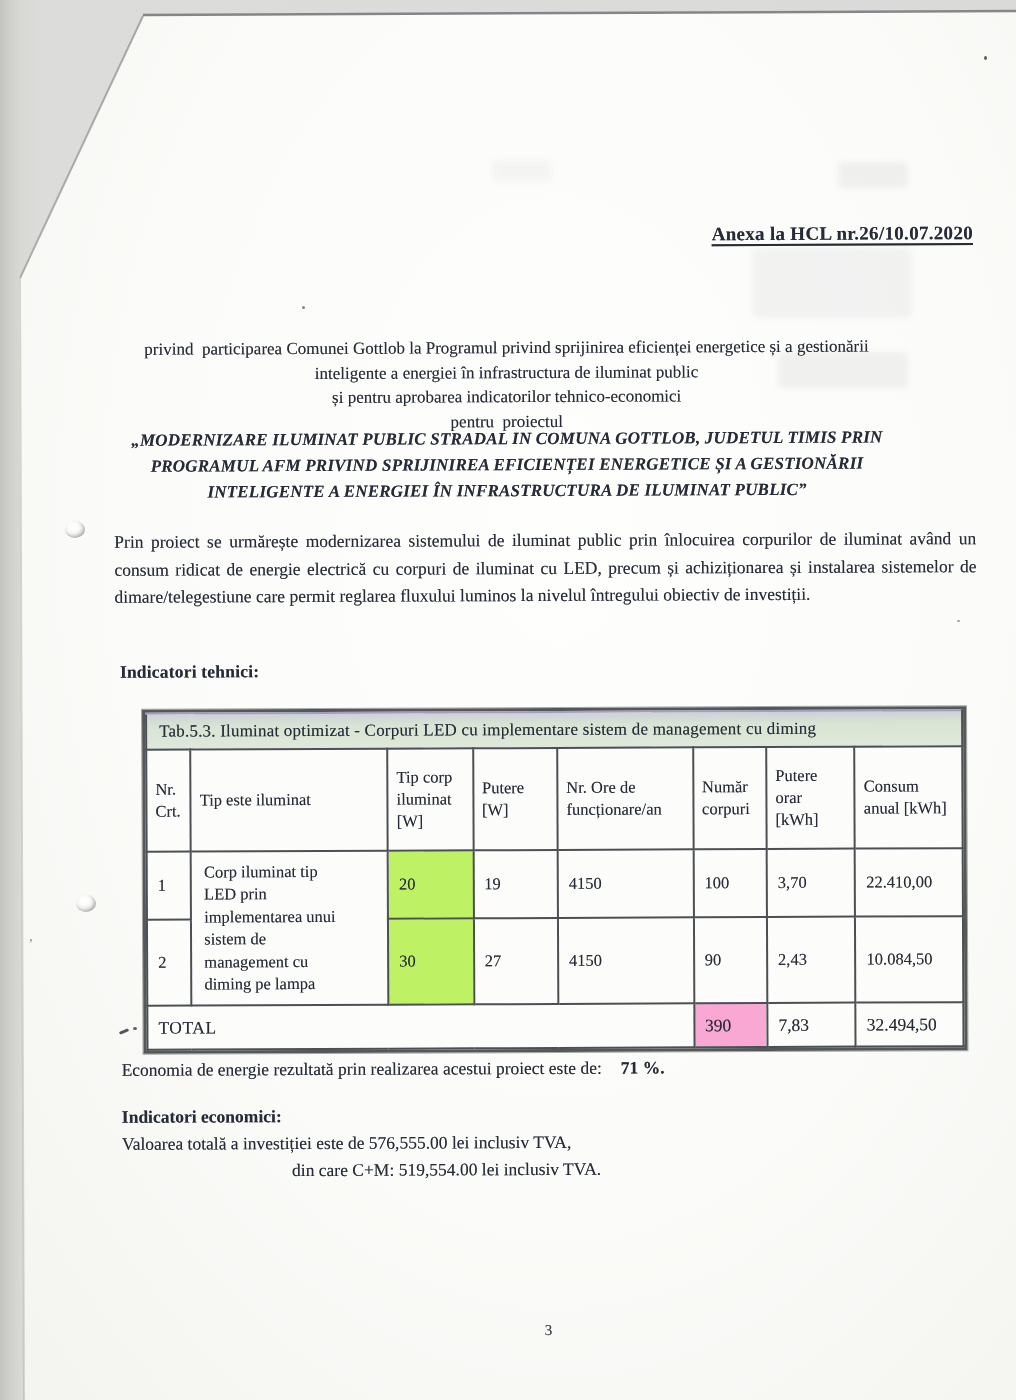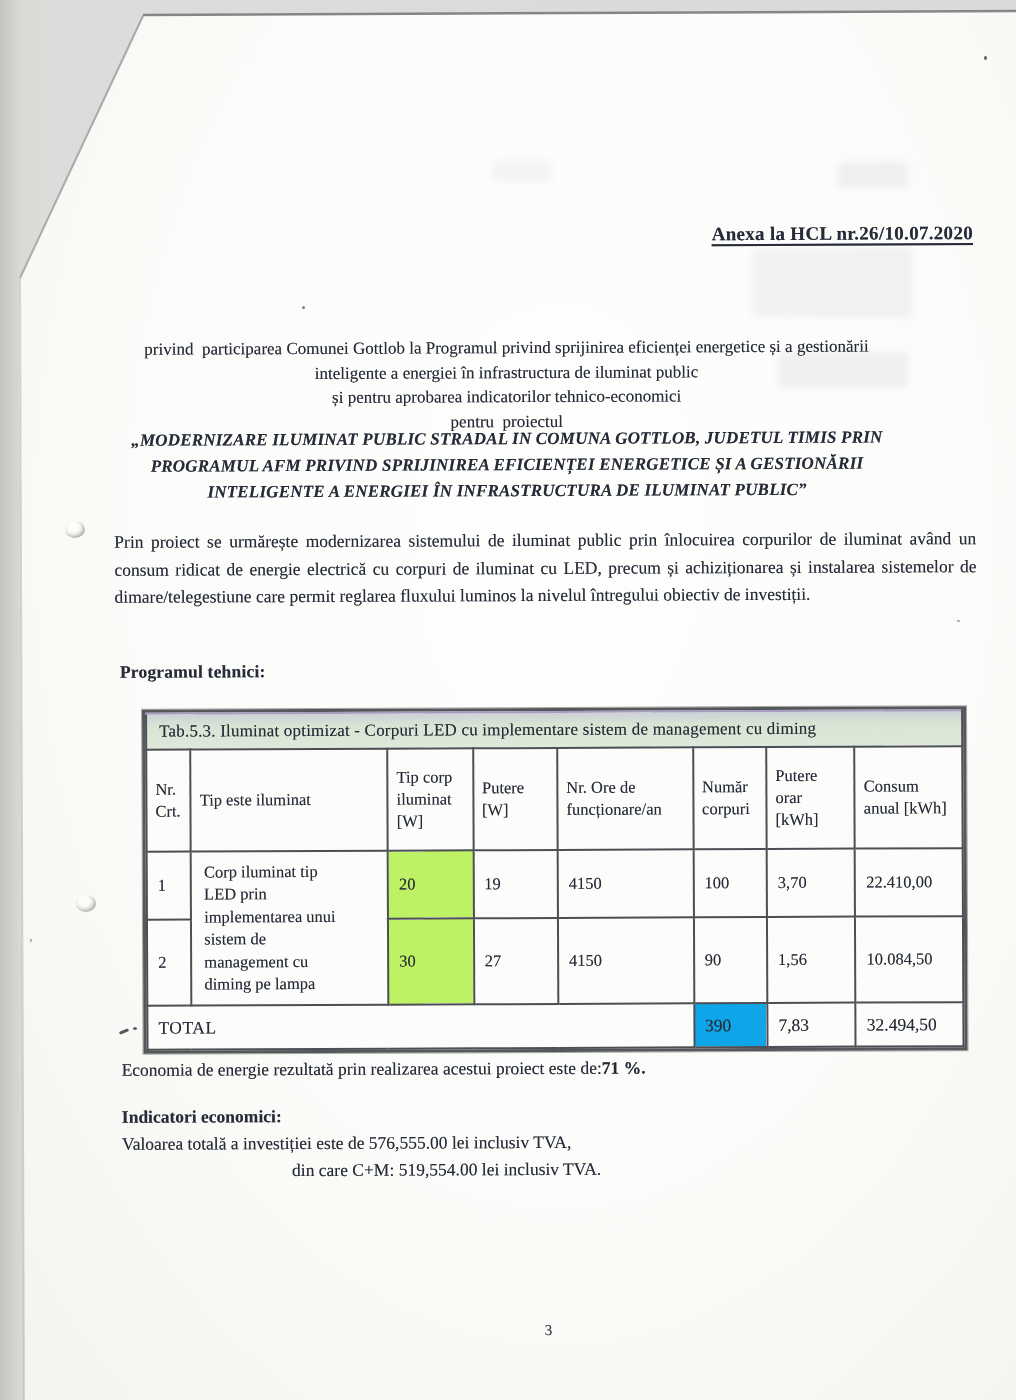--- a/index.html
+++ b/index.html
@@ -44,25 +44,25 @@
     border-top:2px solid #a79cc0;
     font-size:17px;padding:7px 12px;letter-spacing:0.2px;
   }
   .hdr-row th{height:88px;line-height:22px;padding:6px 8px;}
   .row-1 td{height:58px;}
   .row-2 td{height:76px;}
   .desc-cell{white-space:pre-line;line-height:22.5px;padding:6px 22px 6px 12px;}
   .shade{background:#bef264;}
   .total-row td{height:34px;font-size:17.5px;}
   .total-label{padding-left:10px;letter-spacing:0.5px;}
-  .total-shade{background:#0ea5e9;}
+  .total-shade{background:#f9a8d4;}
   .num{padding-left:10px;}
 
   .economy{position:absolute;top:1058px;left:120px;font-size:17.5px;}
-  .economy b{margin-left:0;}
+  .economy b{margin-left:19px;}
   .econ-heading{position:absolute;top:1105px;left:120px;font-weight:bold;font-size:17.5px;}
   .econ-line1{position:absolute;top:1132px;left:120px;font-size:17.5px;}
   .econ-line2{position:absolute;top:1159px;left:290px;font-size:17.5px;}
   .page-num{position:absolute;top:1322px;left:542px;font-size:15px;color:#3a3f4a;}
 
   .hole{position:absolute;border-radius:50%;
     background:radial-gradient(circle at 42% 32%,#fdfdfc 25%,#eeeeea 58%,#d2d2ce 85%,#c3c3bf 100%);
     box-shadow:inset -2px -2px 3px rgba(150,150,145,0.55),1px 1px 1px rgba(255,255,255,0.8);}
   .hole-1{left:65px;top:521px;width:20px;height:17px;}
   .hole-2{left:76px;top:895px;width:20px;height:17px;}
@@ -119,21 +119,21 @@
   </div>
 
   <div class="proj-title">
     <div>„MODERNIZARE ILUMINAT PUBLIC STRADAL IN COMUNA GOTTLOB, JUDETUL TIMIS PRIN</div>
     <div>PROGRAMUL AFM PRIVIND SPRIJINIREA EFICIENȚEI ENERGETICE ȘI A GESTIONĂRII</div>
     <div>INTELIGENTE A ENERGIEI ÎN INFRASTRUCTURA DE ILUMINAT PUBLIC”</div>
   </div>
 
   <div class="body-par">Prin proiect se urmărește modernizarea sistemului de iluminat public prin înlocuirea corpurilor de iluminat având un consum ridicat de energie electrică cu corpuri de iluminat cu LED, precum și achiziționarea și instalarea sistemelor de dimare/telegestiune care permit reglarea fluxului luminos la nivelul întregului obiectiv de investiții.</div>
 
-  <div class="tech-heading">Programul tehnici:</div>
+  <div class="tech-heading">Indicatori tehnici:</div>
 
   <div class="table-wrap">
     <table>
       <colgroup>
         <col style="width:44px">
           <col style="width:196px">
           <col style="width:85px">
           <col style="width:84px">
         <col style="width:135px">
           <col style="width:73px">
@@ -168,21 +168,21 @@
         <td class="num">100</td>
         <td class="num">3,70</td>
         <td class="num">22.410,00</td>
       </tr>
       <tr class="row-2">
         <td class="num">2</td>
         <td class="num shade">30</td>
         <td class="num">27</td>
         <td class="num">4150</td>
         <td class="num">90</td>
-        <td class="num">1,56</td>
+        <td class="num">2,43</td>
         <td class="num">10.084,50</td>
       </tr>
       <tr class="total-row">
         <td class="total-label" colspan="5">TOTAL</td>
         <td class="num total-shade">390</td>
         <td class="num">7,83</td>
         <td class="num">32.494,50</td>
       </tr>
     </tbody>
       </table>

